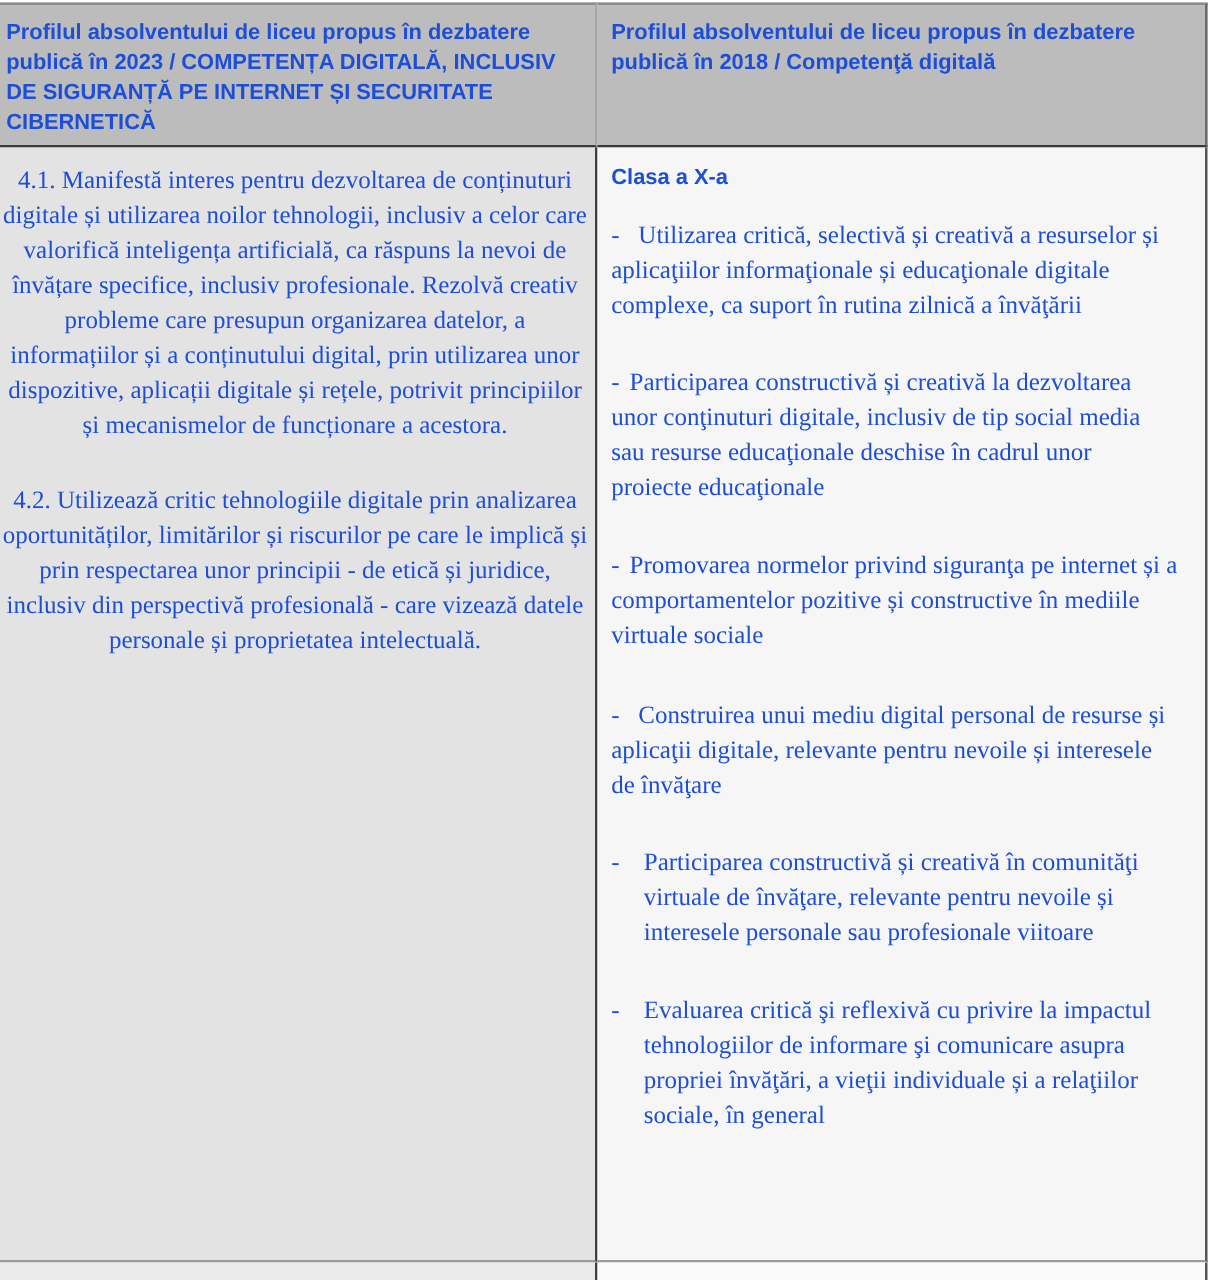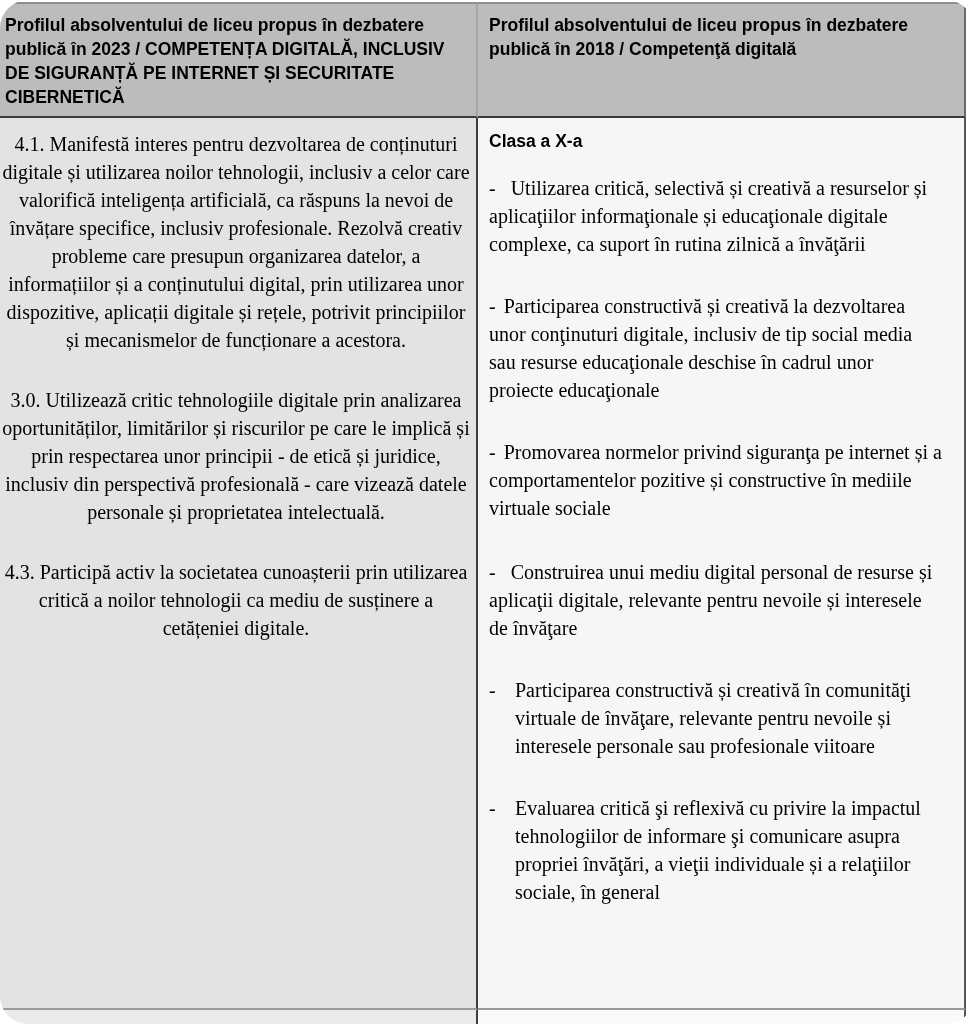--- a/index.html
+++ b/index.html
@@ -4,22 +4,21 @@
 <style>
   html, body { margin: 0; padding: 0; background: #ffffff; }
   .page {
     position: relative;
     width: 974px;
     height: 1024px;
     background: #ffffff;
     overflow: hidden;
     box-sizing: border-box;
     padding-top: 2px;
-    color: #000000;
-    border-radius: 28px;
+    color: #1d4ed8;
   }
   .tbl {
     display: grid;
     grid-template-columns: 478px 488px;
     grid-template-rows: 116px 892px 14px;
   }
   .cell { box-sizing: border-box; overflow: hidden; }
 
   
   .hdr {
@@ -83,22 +82,21 @@
 
     <div class="cell hdr hdr-left">
       <div>Profilul absolventului de liceu propus în dezbatere publică în 2023 / COMPETENȚA DIGITALĂ, INCLUSIV DE SIGURANȚĂ PE INTERNET ȘI SECURITATE CIBERNETICĂ</div>
     </div>
     <div class="cell hdr hdr-right">
       <div>Profilul absolventului de liceu propus în dezbatere publică în 2018 / Competenţă digitală</div>
     </div>
 
     <div class="cell body body-left">
       <p class="para">4.1. Manifestă interes pentru dezvoltarea de conținuturi digitale și utilizarea noilor tehnologii, inclusiv a celor care valorifică inteligența artificială, ca răspuns la nevoi de învățare specifice, inclusiv profesionale. Rezolvă creativ probleme care presupun organizarea datelor, a informațiilor și a conținutului digital, prin utilizarea unor dispozitive, aplicații digitale și rețele, potrivit principiilor și mecanismelor de funcționare a acestora.</p>
-      <p class="para">3.0. Utilizează critic tehnologiile digitale prin analizarea oportunităților, limitărilor și riscurilor pe care le implică și prin respectarea unor principii - de etică și juridice, inclusiv din perspectivă profesională - care vizează datele personale și proprietatea intelectuală.</p>
-      <p class="para">4.3. Participă activ la societatea cunoașterii prin utilizarea critică a noilor tehnologii ca mediu de susținere a cetățeniei digitale.</p>
+      <p class="para">4.2. Utilizează critic tehnologiile digitale prin analizarea oportunităților, limitărilor și riscurilor pe care le implică și prin respectarea unor principii - de etică și juridice, inclusiv din perspectivă profesională - care vizează datele personale și proprietatea intelectuală.</p>
     </div>
 
     <div class="cell body body-right">
 
       <div class="section">
         <div class="cls">Clasa a X-a</div>
 
         <p class="item flush">
           <span class="mk-w">-</span><span>Utilizarea critică, selectivă și creativă a resurselor și aplicaţiilor informaţionale și educaţionale digitale complexe, ca suport în rutina zilnică a învăţării</span>
         </p>

